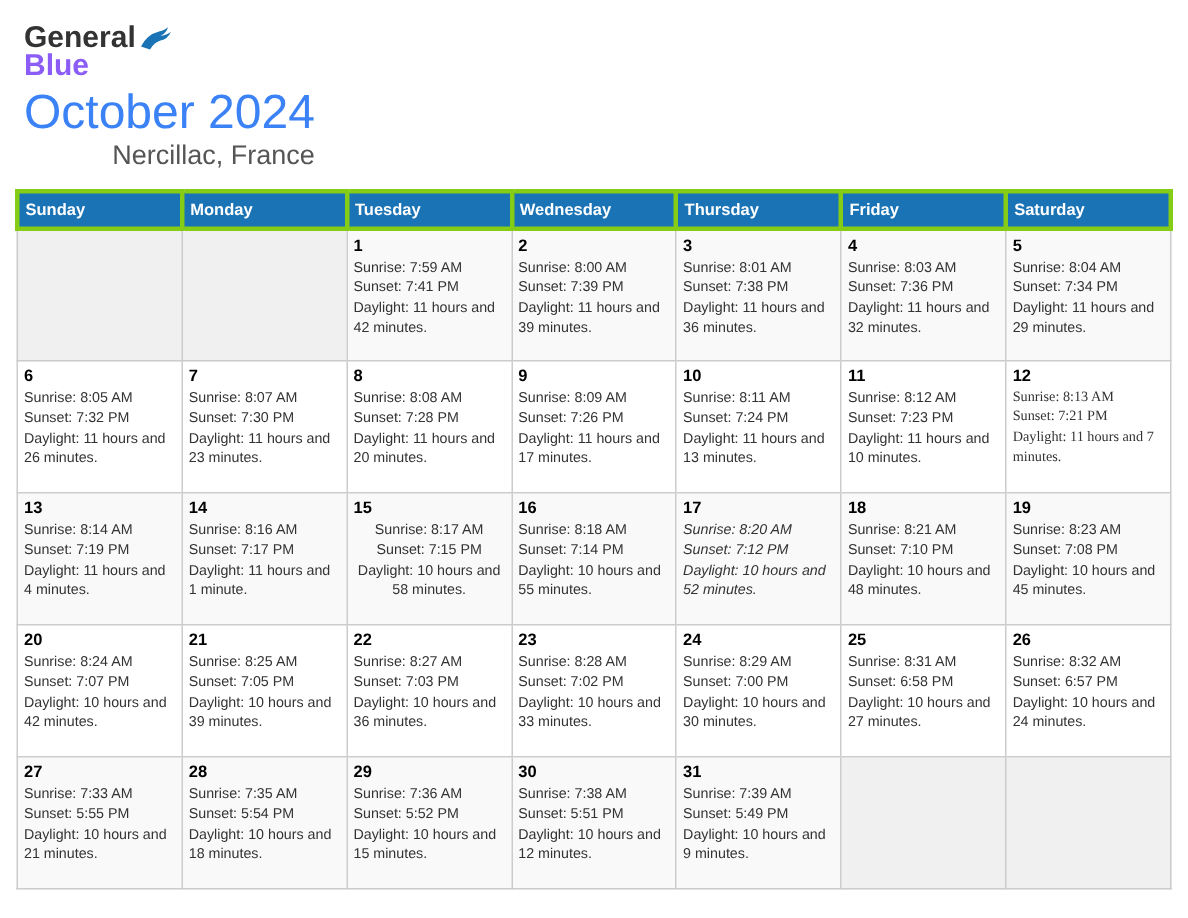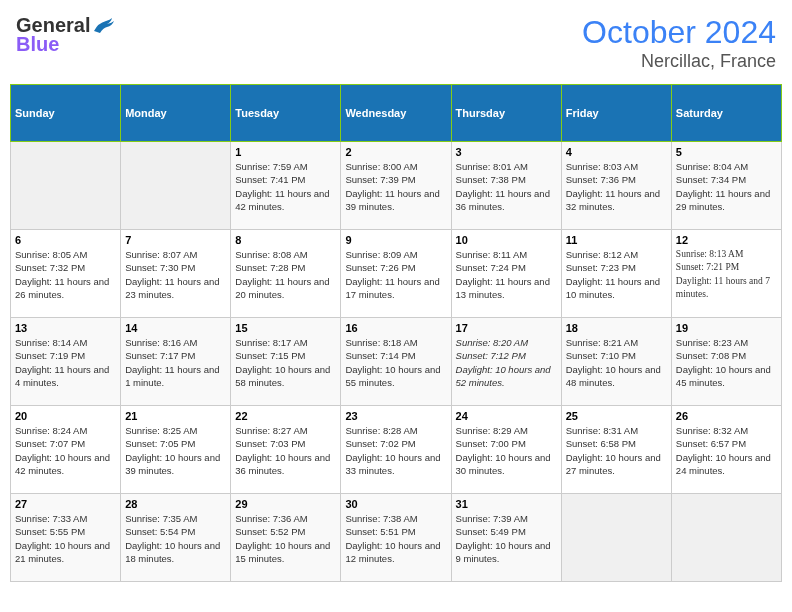--- a/index.html
+++ b/index.html
@@ -9,20 +9,21 @@
       width: 792px;
       min-height: 612px;
       padding: 10px;
     }
     .header {
       display: flex;
       justify-content: space-between;
       align-items: flex-start;
       margin-bottom: 8px;
       padding: 4px 6px;
+      flex-direction: column;
     }
     .logo {
       display: flex;
       flex-direction: column;
       align-items: flex-start;
     }
     .title-area {
       text-align: right;
     }
     .month-title {
@@ -35,25 +36,25 @@
       color: #555;
     }
     .calendar {
       width: 100%;
       border-collapse: collapse;
       font-size: 10.5px;
     }
     .calendar thead tr th {
       background-color: #1a73b4;
       color: #fff;
-      padding: 22px 4px;
+      padding: 5px 4px;
       text-align: left;
       font-weight: bold;
       font-size: 11px;
-      border: 1px solid #84cc16;
+      border: 3px solid #84cc16;
     }
     .calendar tbody tr td {
       border: 1px solid #ccc;
       vertical-align: top;
       padding: 4px;
       min-height: 80px;
       height: 88px;
       width: 110px;
     }
     .calendar tbody tr:nth-child(odd) td {
@@ -192,21 +193,21 @@
 Daylight: 11 hours and 4 minutes.</div>
         </td>
         <td>
           <div class="day-number">14</div>
           <div class="day-info" style="white-space: pre-line;">Sunrise: 8:16 AM
 Sunset: 7:17 PM
 Daylight: 11 hours and 1 minute.</div>
         </td>
         <td>
           <div class="day-number">15</div>
-          <div class="day-info" style="white-space: pre-line;">Sunrise: 8:17 AM
+          <div class="day-info" style="white-space: pre-line; text-align: center;">Sunrise: 8:17 AM
 Sunset: 7:15 PM
 Daylight: 10 hours and 58 minutes.</div>
         </td>
         <td>
           <div class="day-number">16</div>
           <div class="day-info" style="white-space: pre-line;">Sunrise: 8:18 AM
 Sunset: 7:14 PM
 Daylight: 10 hours and 55 minutes.</div>
         </td>
         <td>

